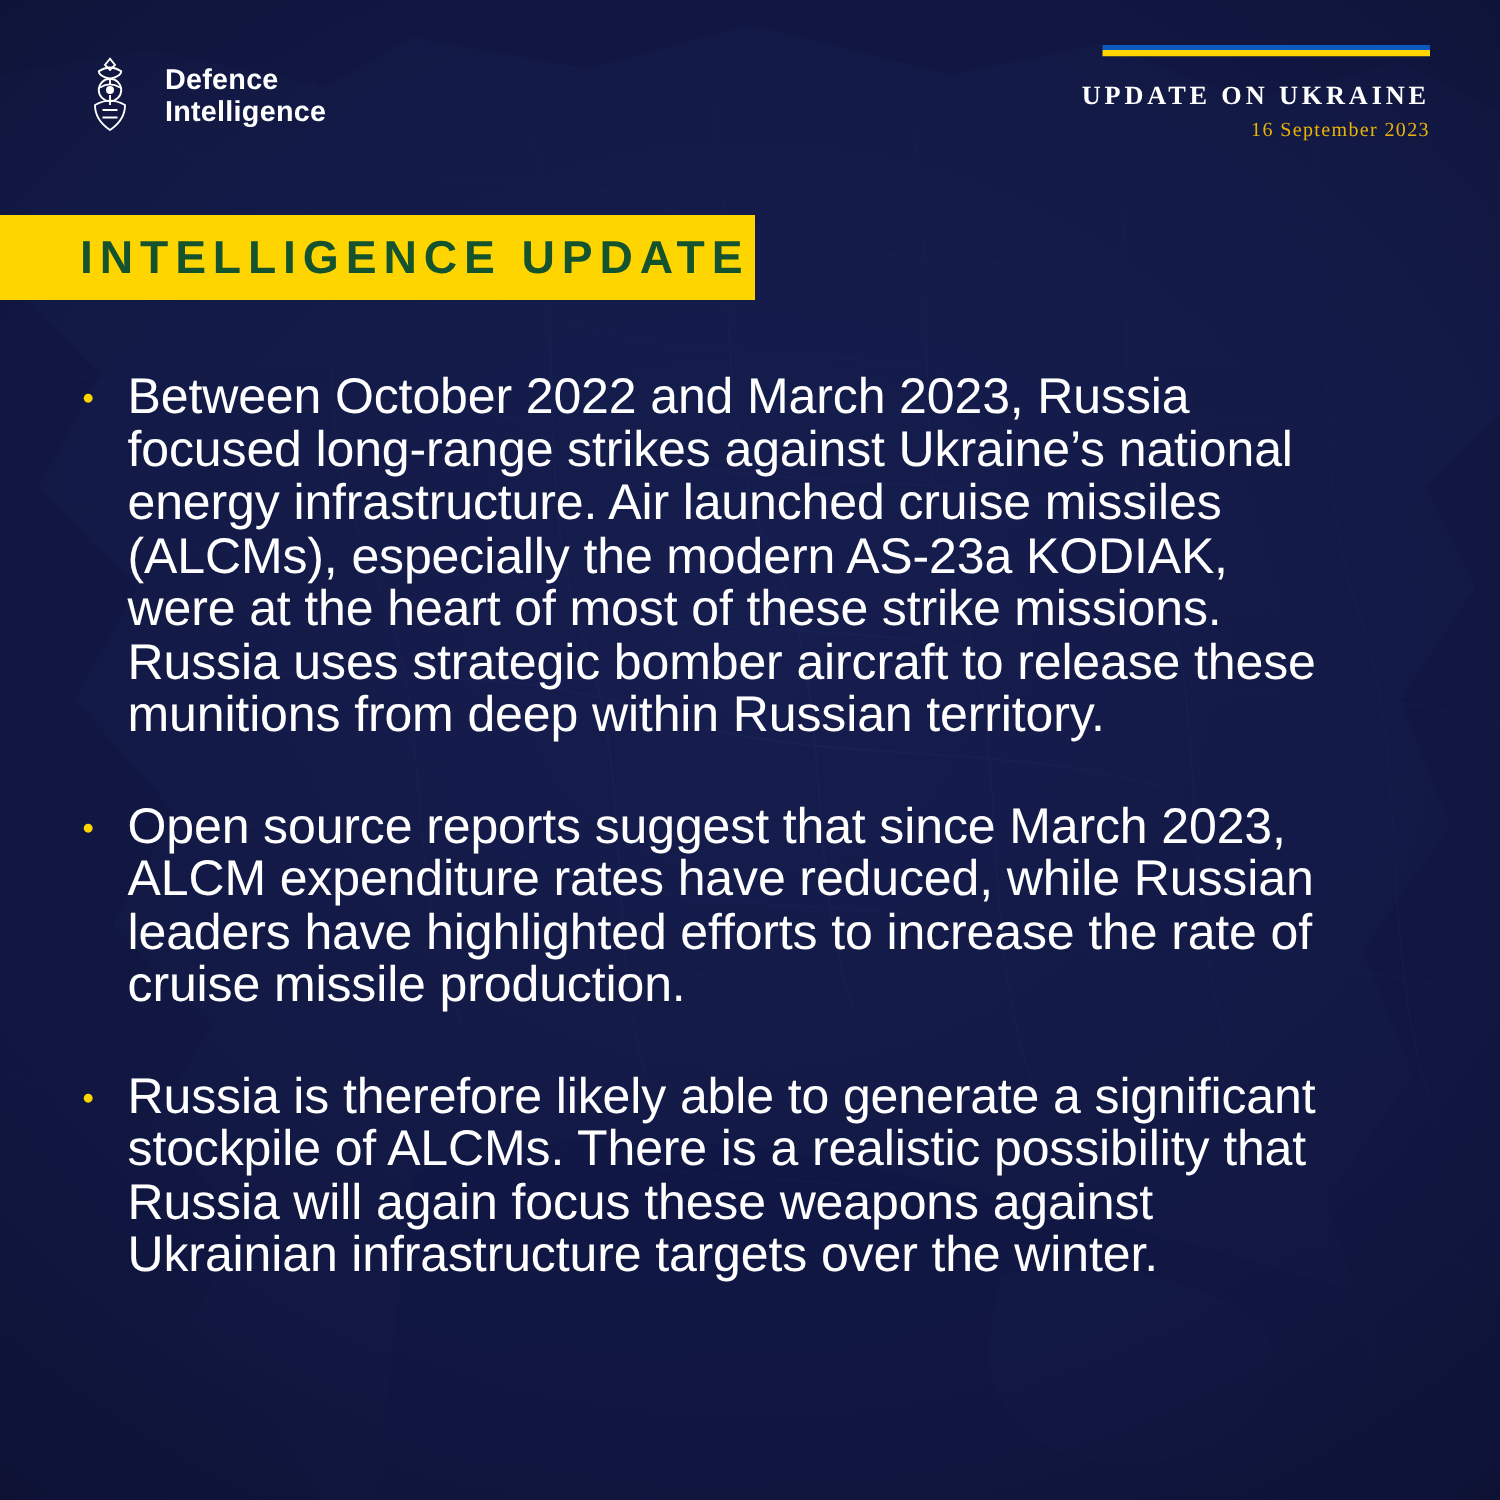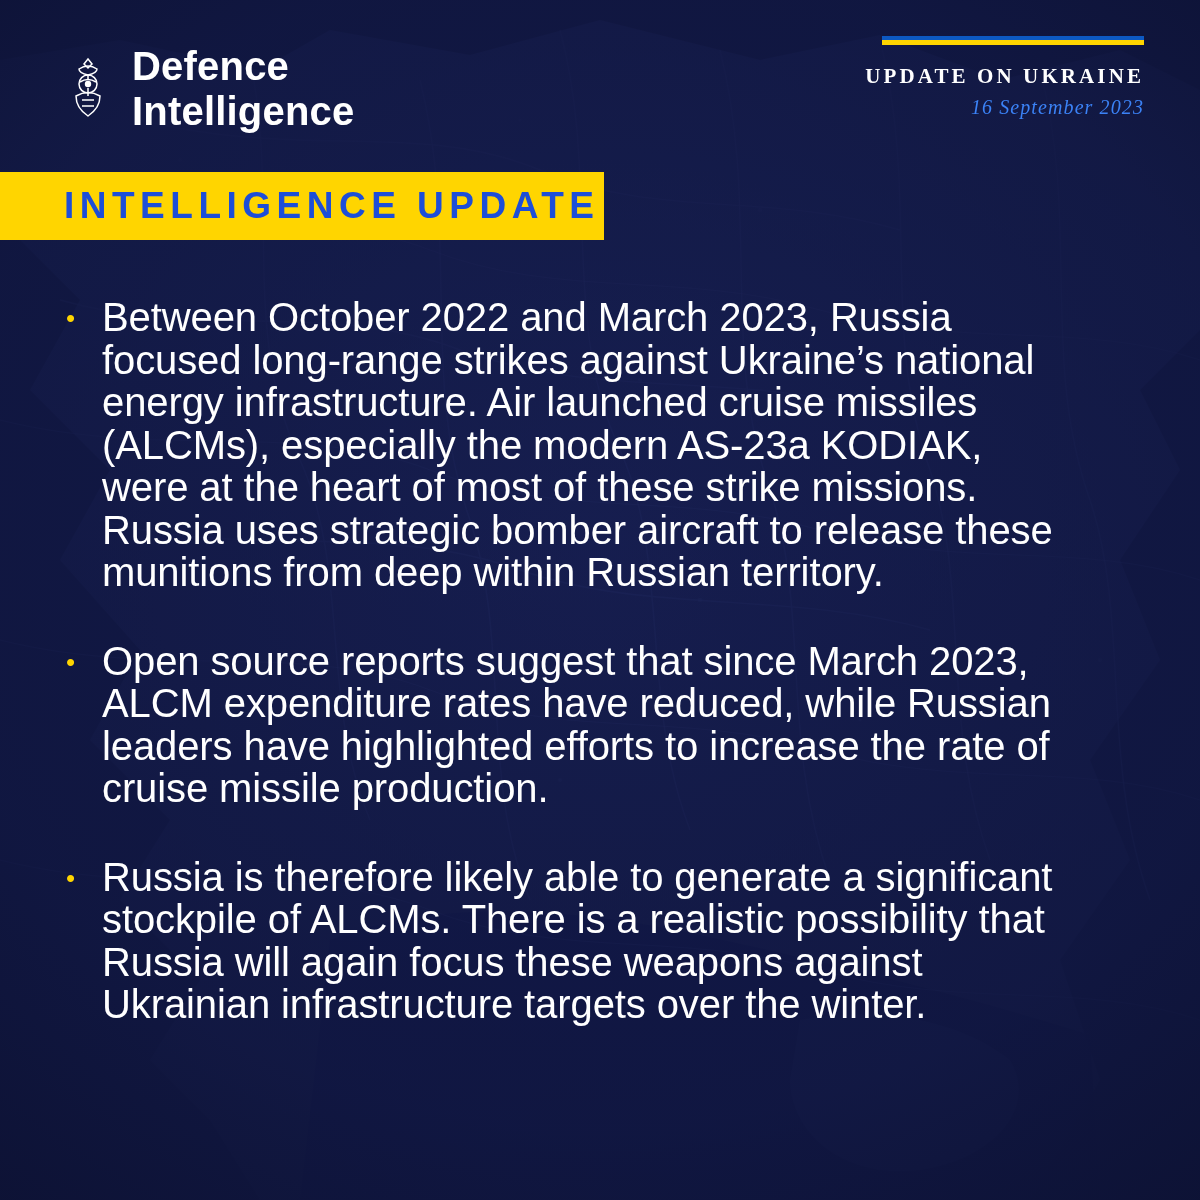--- a/index.html
+++ b/index.html
@@ -50,21 +50,21 @@
     align-items: center;
     gap: 18px;
   }
   .crest {
     width: 52px;
     height: 66px;
     flex: none;
   }
   .brand-text {
     color: #ffffff;
-    font-size: 40px;
+    font-size: 23px;
     line-height: 1.12;
     font-weight: 600;
     letter-spacing: 0.2px;
   }
 
   .update-block {
     position: absolute;
     right: 56px;
     top: 36px;
     text-align: right;
@@ -80,41 +80,40 @@
 
   .update-title {
     color: #ffffff;
     font-size: 21px;
     letter-spacing: 3.1px;
     font-weight: 700;
     font-family: "Liberation Serif", serif;
     text-align: right;
   }
   .update-date {
-    color: #3b82f6;
-    font-size: 20px;
-    font-style: italic;
+    color: #eab308;
+    font-size: 16px;
     font-family: "Liberation Serif", serif;
     letter-spacing: 1.1px;
     margin-top: 7px;
   }
 
   
   .banner {
     position: absolute;
     left: 0;
     top: 172px;
     width: 604px;
     height: 68px;
     background: #ffd500;
     display: flex;
     align-items: center;
   }
   .banner-text {
-    color: #1d4ed8;
+    color: #14532d;
     font-size: 37px;
     font-weight: 700;
     letter-spacing: 5.5px;
     padding-left: 64px;
   }
 
   
   .content {
     position: absolute;
     left: 62px;

